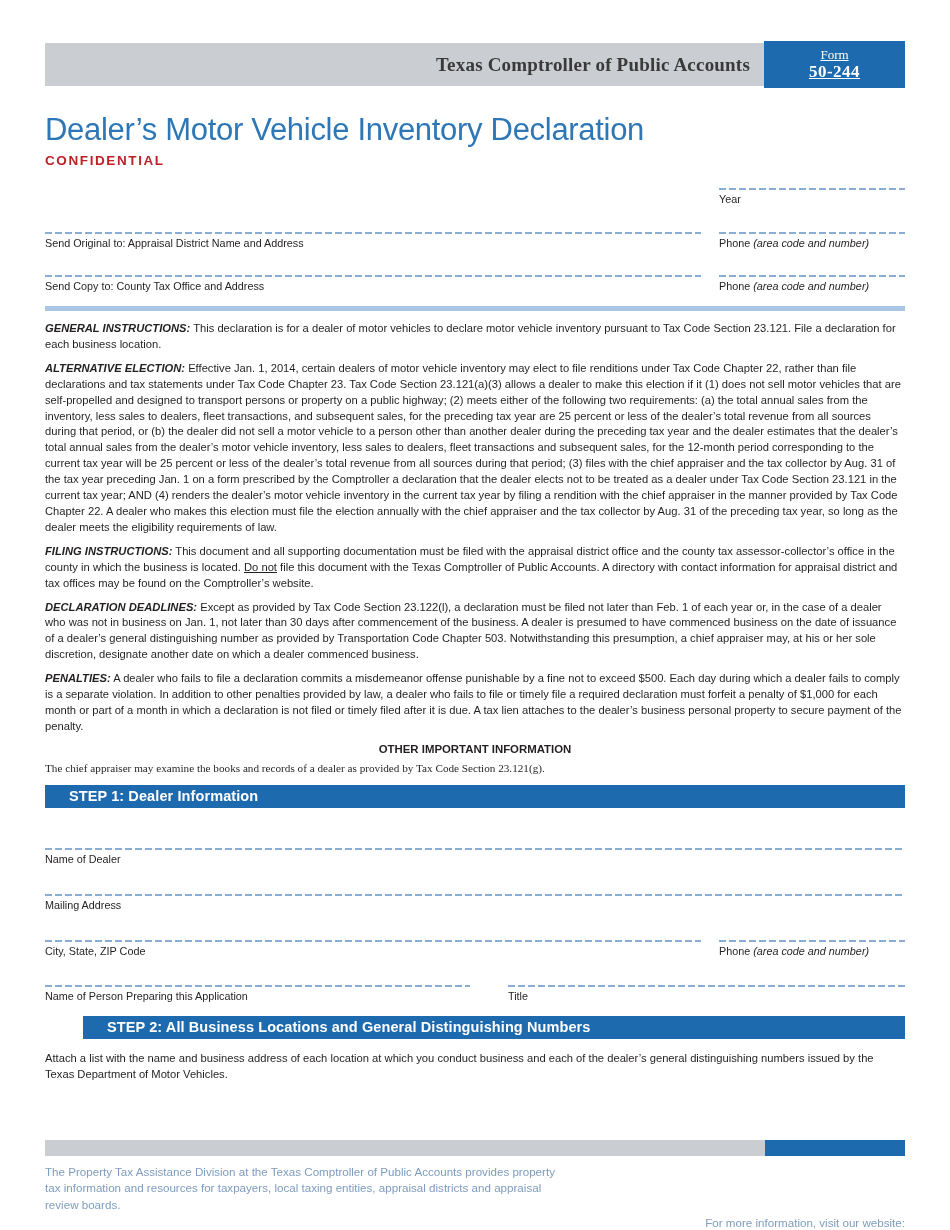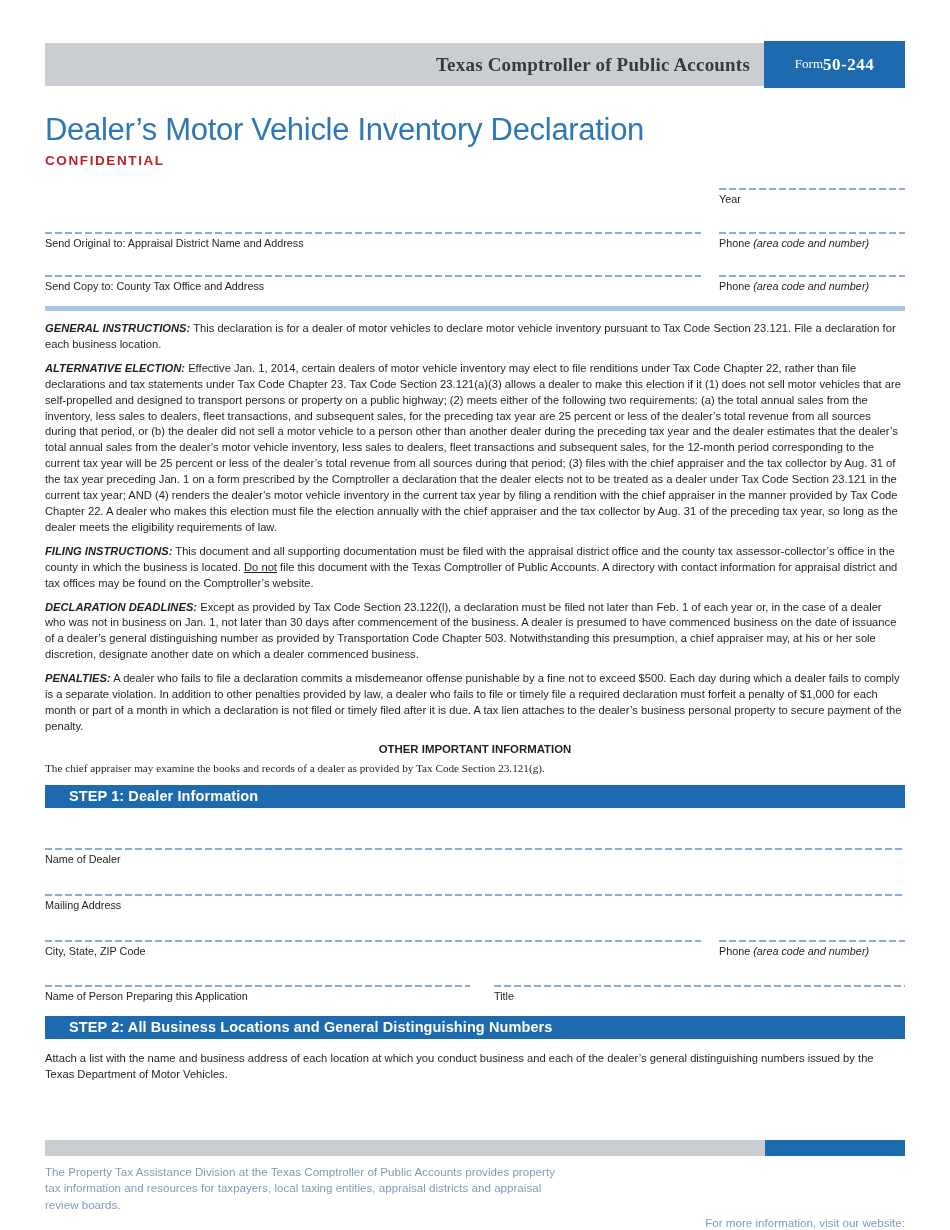--- a/index.html
+++ b/index.html
@@ -24,22 +24,23 @@
   }
   .agency {
     font-family:"Liberation Serif", serif;
     font-size:19px; font-weight:600; color:#3a3a3a;
     letter-spacing:0.2px;
   }
   .form-badge {
     width:141px; height:47px; margin-top:-2px;
     background:#1e6aae; color:#ffffff;
     font-family:"Liberation Serif", serif;
-    display:flex; flex-direction:row; align-items:center; justify-content:center;
+    display:flex; flex-direction:column; align-items:center; justify-content:center;
     line-height:1.12;
+    text-decoration:underline;
   }
   .form-word { font-size:13px; }
   .form-number { font-size:17px; font-weight:bold; letter-spacing:0.5px; }
 
   
   .doc-title {
     margin-top:24px;
     font-size:31px; font-weight:400; color:#2e77b6;
     letter-spacing:-0.3px;
   }
@@ -75,25 +76,25 @@
   .other-heading { text-align:center; font-weight:bold; font-size:11.4px; margin:2px 0 6px; }
   .other-text { font-size:11.2px; line-height:1.42;font-family:Liberation Serif, serif; }
 
   
   .step-bar {
     margin-top:8px; height:23px; background:#1e6aae;
     color:#ffffff; font-size:14.5px; font-weight:bold;
     display:flex; align-items:center; padding-left:24px;
     letter-spacing:0.1px;
   }
-  .step2-bar { margin-top:14px; }
+  .step2-bar { margin-top:14px;margin-left:38px; }
 
   .f-row1 { margin-top:40px; }
   .f-row  { margin-top:29px; }
-  .prep-row { display:flex; gap:24px; margin-top:28px; }
+  .prep-row { display:flex; gap:38px; margin-top:28px; }
   .prep-row .left { width:425px; flex:none; }
   .prep-row .right { flex:1; }
 
   .step2-text { margin-top:12px; font-size:11.2px; line-height:1.42; }
 
   
   .footer { position:absolute; left:45px; right:45px; top:1140px; }
   .footer-bar { display:flex; height:16px; }
   .footer-bar .gray { flex:1; background:#cacdd1; }
   .footer-bar .blue { width:140px; background:#1e6aae; }

